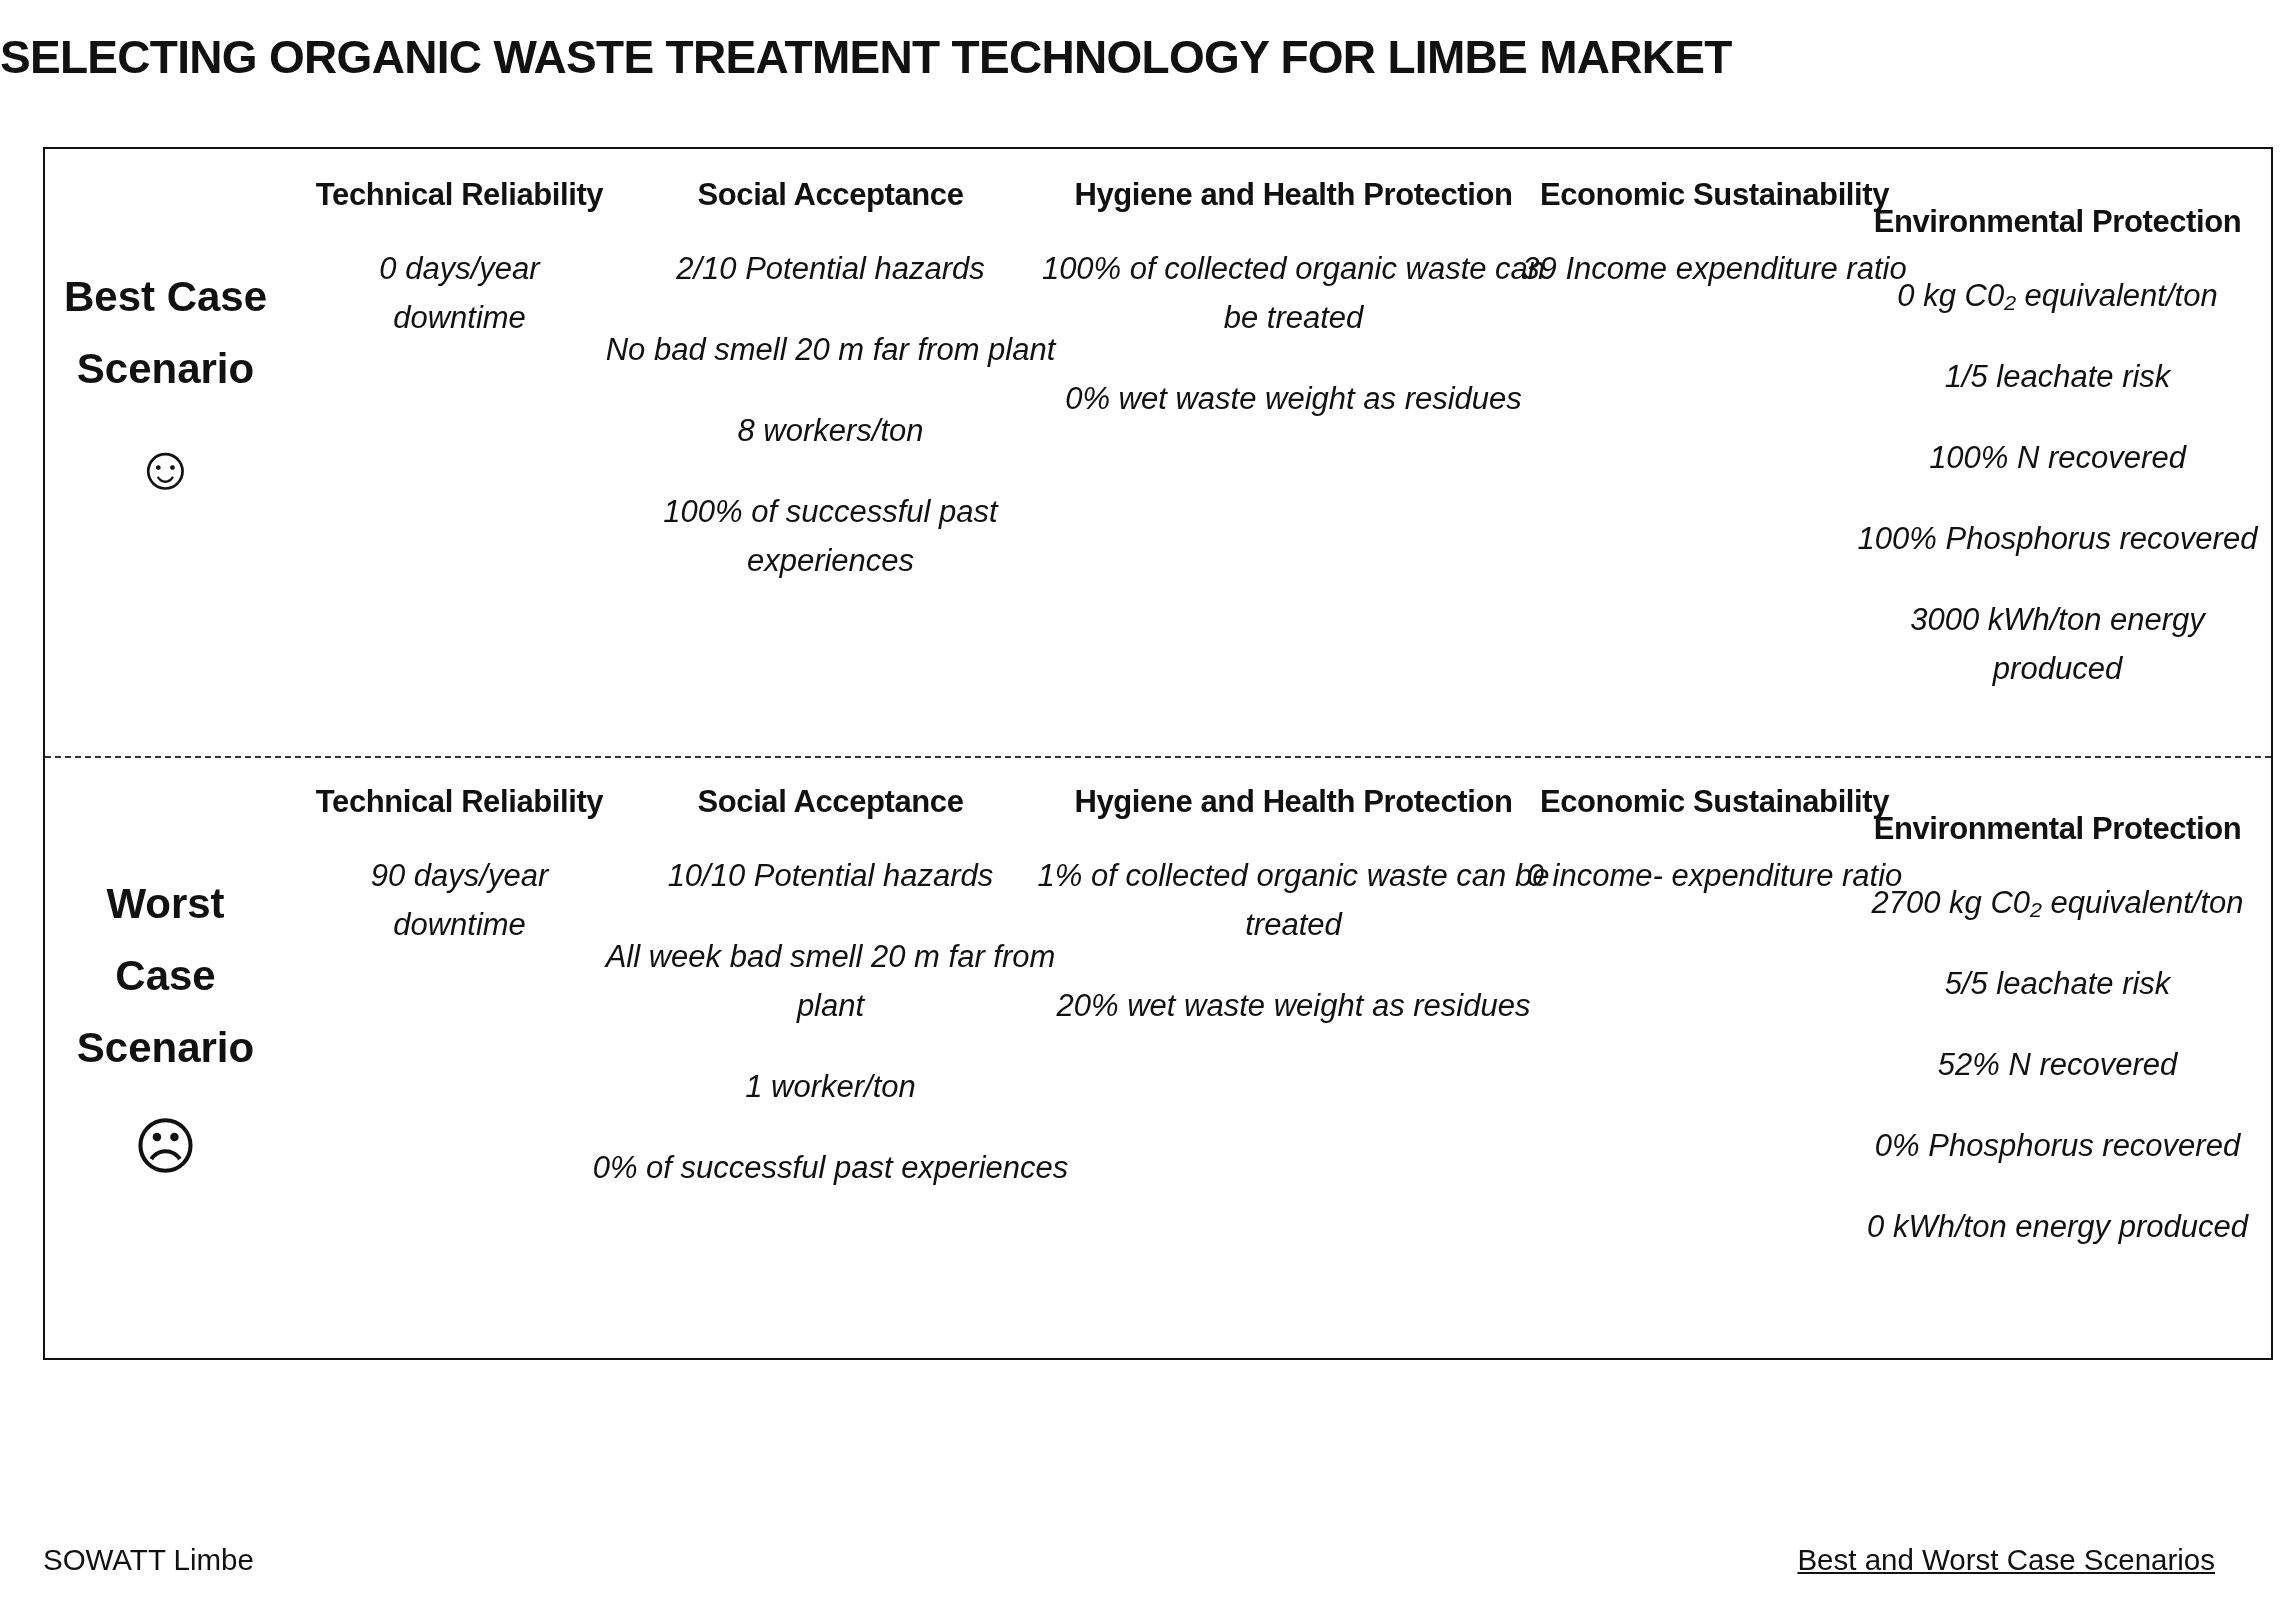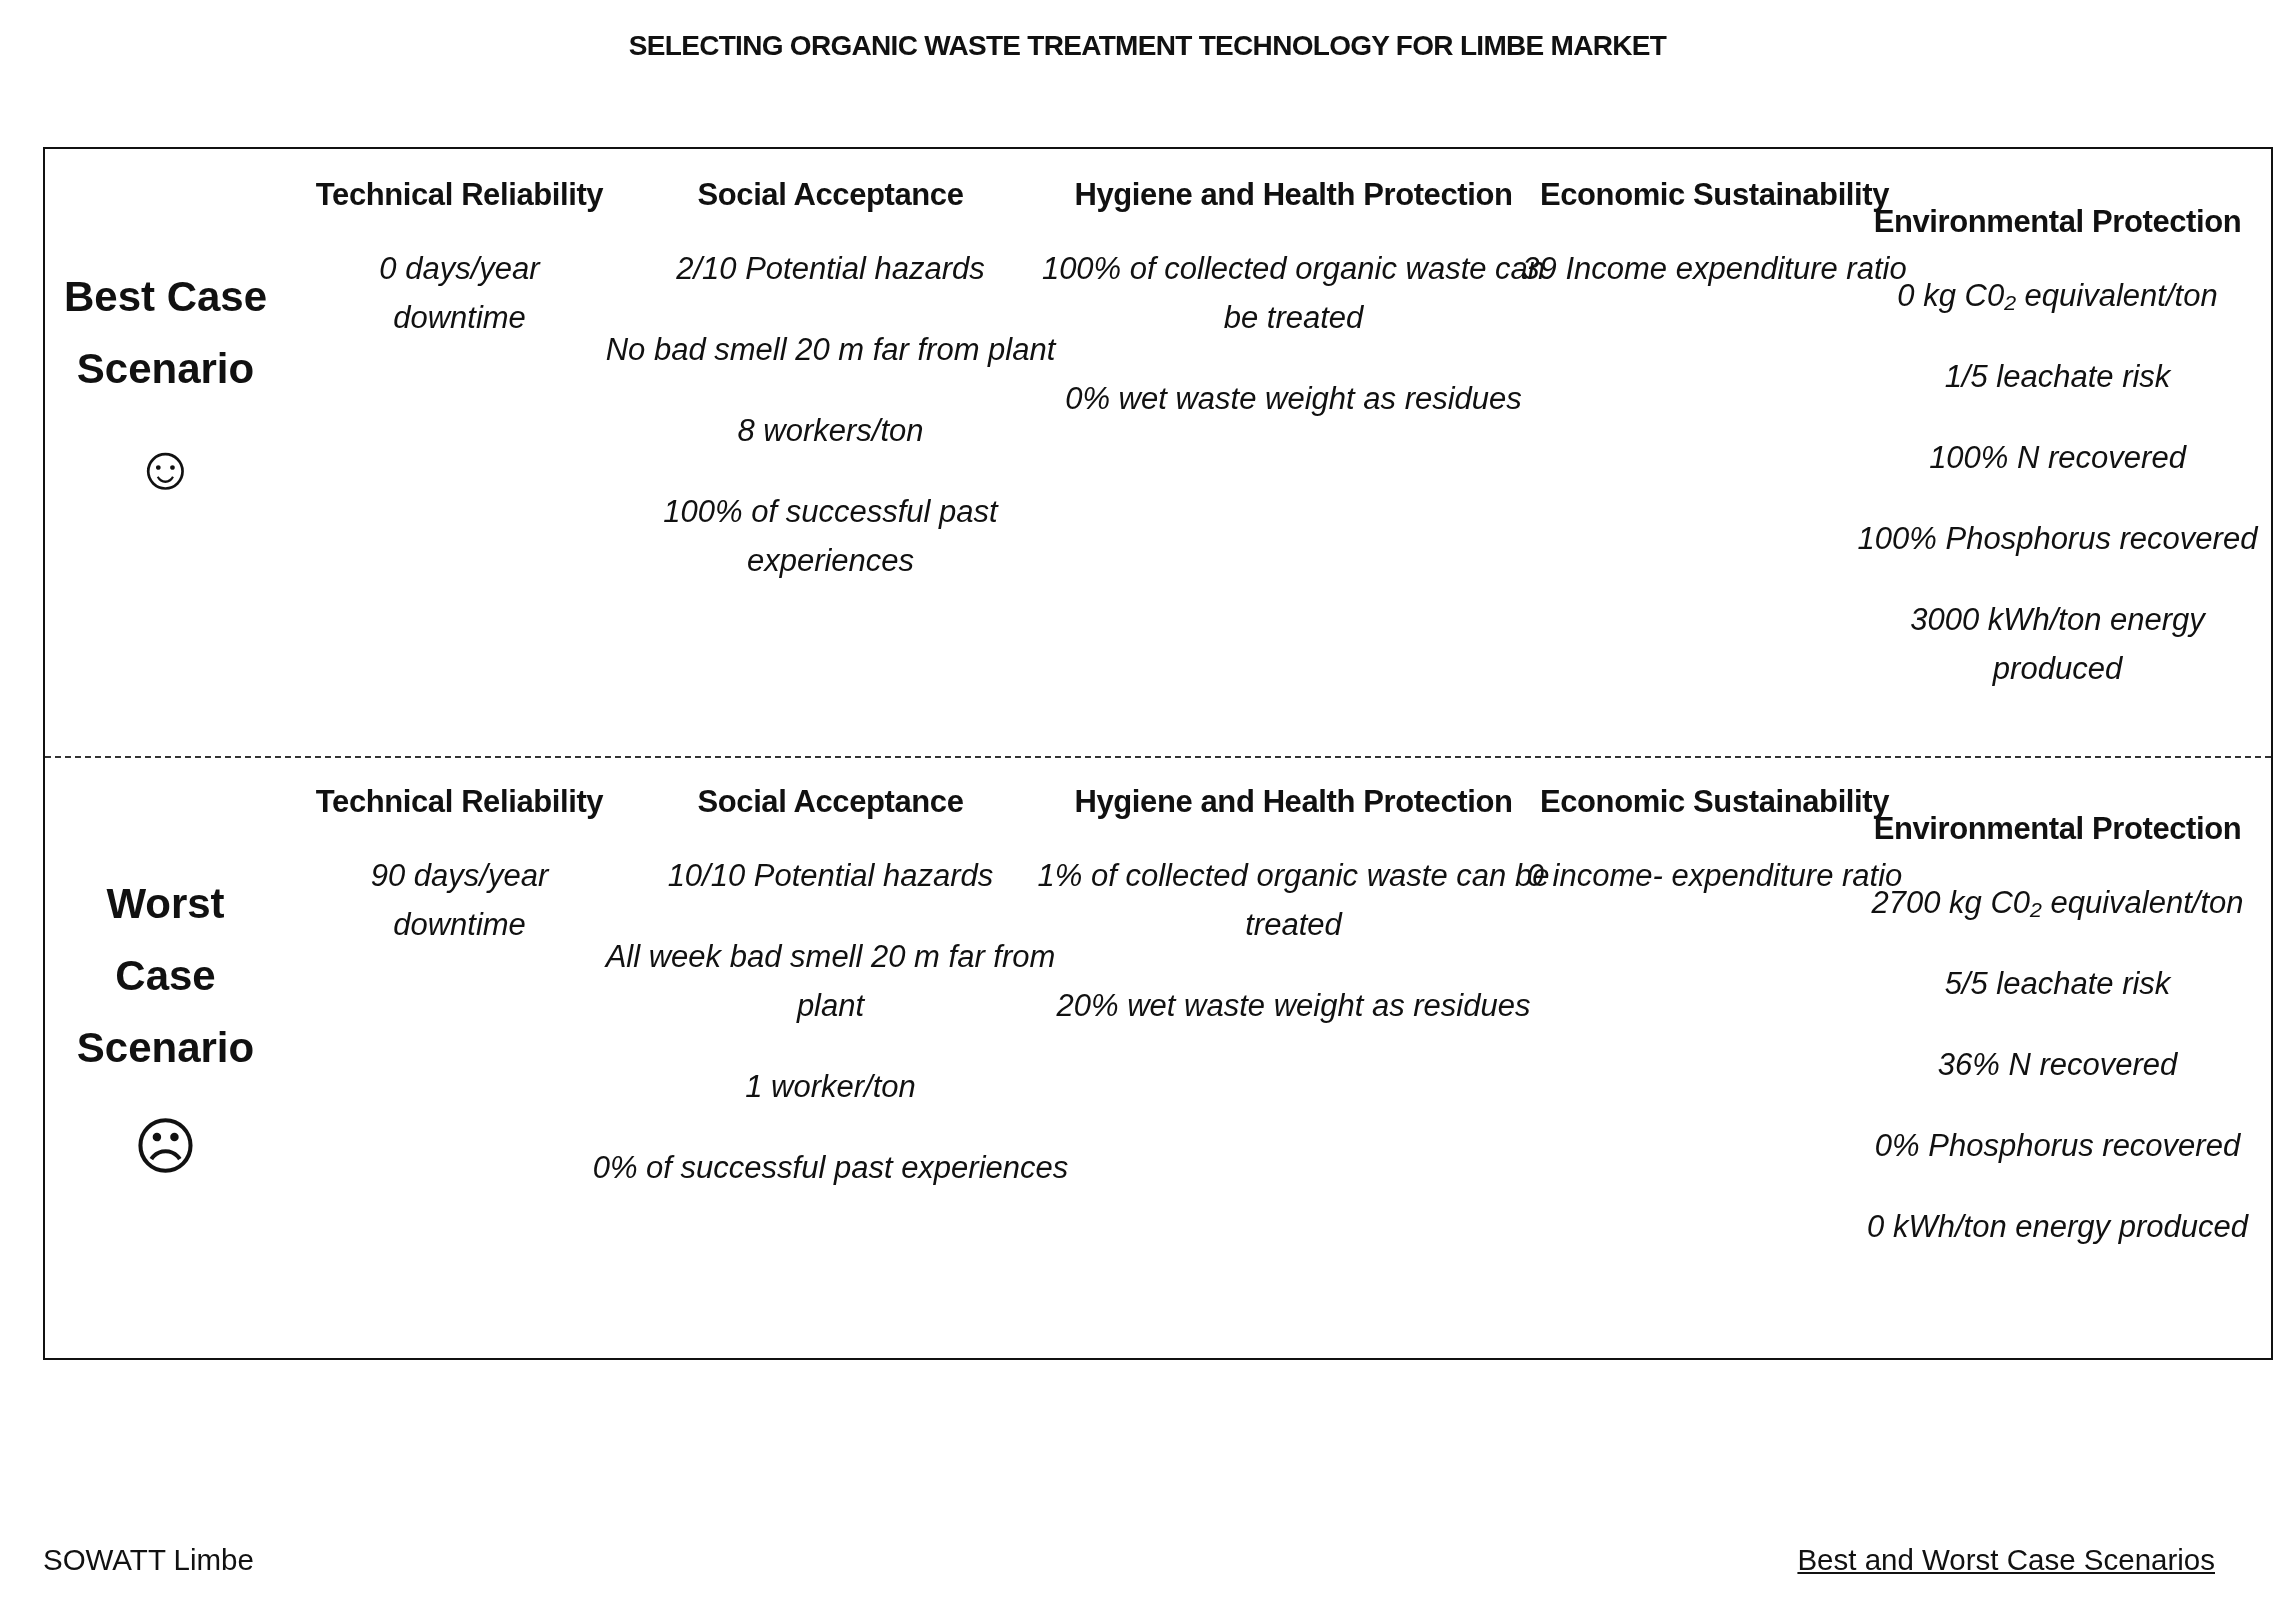--- a/index.html
+++ b/index.html
@@ -1,19 +1,19 @@
 <!DOCTYPE html>
 <html style="font-size:11.2px"><head>
 <meta charset="utf-8">
 <style>
   html, body { margin:0; padding:0; background:#ffffff; }
   body { width:2295px; height:1599px; position:relative; overflow:hidden;
          font-family: "Liberation Sans", "DejaVu Sans", sans-serif; color:#111; }
-  .title { position:absolute; top:29.5px; left:0; width:2295px; text-align:center;
-           font-weight:bold; font-size:28px; letter-spacing:-0.7px; }
+  .title { position:absolute; top:29.5px; left:0; width:2295px; text-align:left;
+           font-weight:bold; font-size:46px; letter-spacing:-0.7px; }
   .box { position:absolute; left:43px; top:147px; width:2230px; height:1213px;
          border:2.1px solid #111; box-sizing:border-box; }
   .divider { position:absolute; left:0; right:0; top:607px; border-top:2.1px dashed #333; }
   .row { position:absolute; left:0; right:0; height:607px; }
   .row.best { top:0; }
   .row.worst { top:607px; }
   .scenario { position:absolute; left:12px; width:217px; top:0; bottom:0;
               display:flex; flex-direction:column; align-items:center; justify-content:flex-start; }
   .scenario .label { font-weight:bold; font-size:42px; line-height:72px; text-align:center; margin-top:112px; }
   .scenario .face { font-size:62px; line-height:70px; margin-top:28px; }
@@ -114,21 +114,21 @@
       <div class="head">Economic Sustainability</div>
       <div class="items">
         <div class="item">0 income- expenditure ratio</div>
       </div>
     </div>
     <div class="col c5">
       <div class="head">Environmental Protection</div>
       <div class="items">
         <div class="item">2700 kg C0₂ equivalent/ton</div>
         <div class="item">5/5 leachate risk</div>
-        <div class="item">36% N recovered</div>
+        <div class="item">52% N recovered</div>
         <div class="item">0% Phosphorus recovered</div>
         <div class="item">0 kWh/ton energy produced</div>
       </div>
     </div>
   </div>
 </div>
 
 <div class="footer left">SOWATT Limbe</div>
 <div class="footer right">Best and Worst Case Scenarios</div>
 

